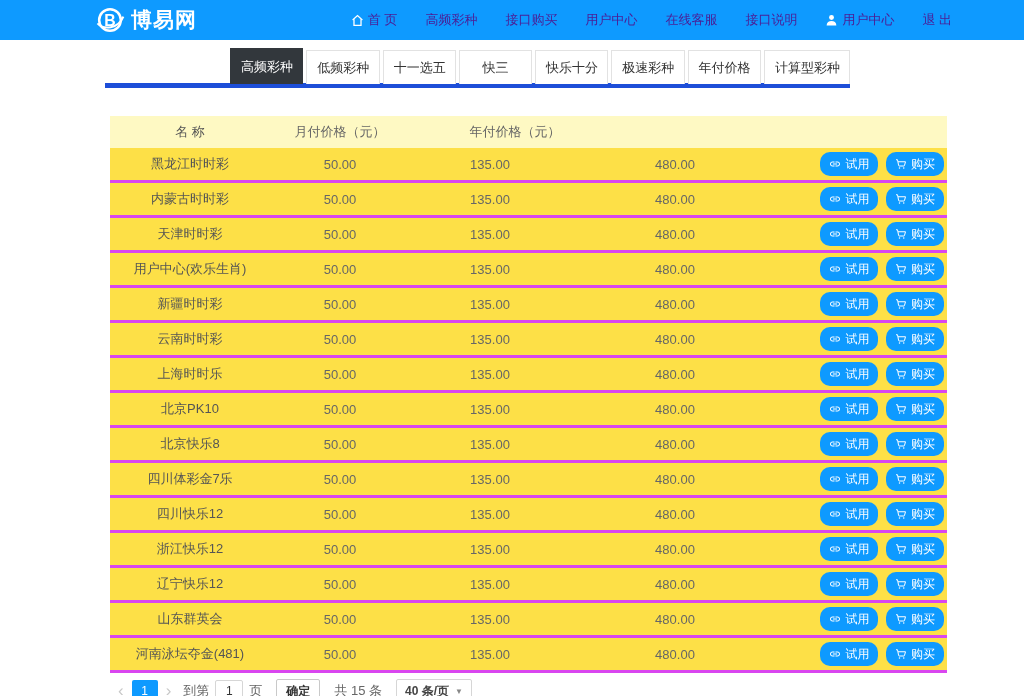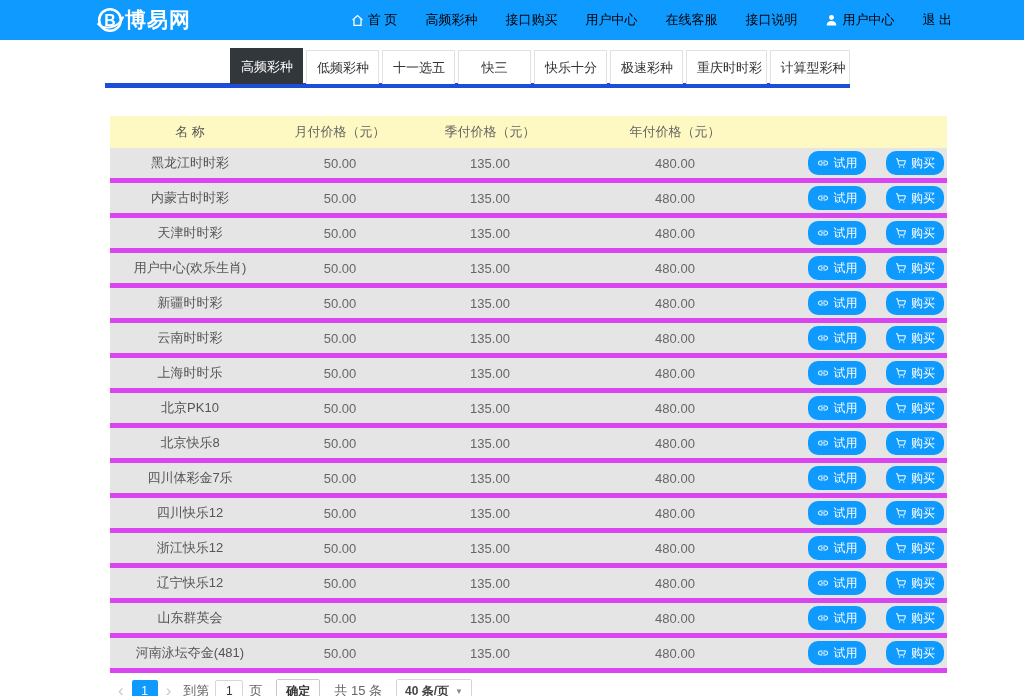--- a/index.html
+++ b/index.html
@@ -11,24 +11,24 @@
     -webkit-font-smoothing: antialiased;
   }
 
   
   .topbar {
     height: 40px; background: var(--primary, #0E9AFF);
     display: flex; align-items: center; justify-content: space-between;
   }
   .brand { display: flex; align-items: center; margin-left: 95px; color: #fff; }
   .brand svg { display: block; }
-  .brand-name { font-size: 21px; font-weight: bold; letter-spacing: 1px; }
+  .brand-name { font-size: 21px; font-weight: bold; letter-spacing: 1px; margin-left: 6px; }
   .nav { display: flex; align-items: center; margin-right: 58px; }
   .nav-item {
-    color: #000000; font-size: 13px; padding: 0 14px; height: 40px;
+    color: #4c1d95; font-size: 13px; padding: 0 14px; height: 40px;
     display: flex; align-items: center; cursor: pointer; white-space: nowrap;
   }
   .nav-item svg { margin-right: 4px; }
 
   
   .tabs-strip {
     margin: 8px 0 0 105px; width: 745px;
     border-bottom: 5px solid #1d4ed8;
     display: flex; align-items: flex-end; gap: 3px;
     padding-left: 125px;
@@ -45,36 +45,36 @@
   }
 
   
   .table { margin: 28px 0 0 110px; width: 837px; }
   .thead {
     display: flex; background: #fef9c3; height: 32px; align-items: center;
     color: #666; font-size: 13px;
   }
   .trow {
     display: flex; height: 35px; align-items: center;
-    border-bottom: 5px solid #d946ef; background: #e5e5e5;
+    border-bottom: 3px solid #d946ef; background: #fde047;
     color: #666; font-size: 13px;
   }
   .cell { text-align: center; }
   .c-name    { width: 160px; color: #555; }
   .c-month   { width: 140px; }
   .c-quarter { width: 160px; }
   .c-year    { width: 210px; }
   .c-actions { width: 167px; text-align: right; padding-right: 3px; white-space: nowrap; }
   .btn {
     display: inline-flex; align-items: center; gap: 4px;
     background: var(--primary, #0E9AFF); color: #fff; border: none; border-radius: 10px;
     font-size: 12px; padding: 0 9px; height: 24px; cursor: pointer;
     font-family: inherit; vertical-align: middle;
   }
-  .btn + .btn { margin-left: 16px; font-family: Liberation Serif, serif; }
+  .btn + .btn { margin-left: 4px; font-family: Liberation Serif, serif; }
   .btn svg { display: block; }
 
   
   .pagebar {
     margin: 6px 0 0 112px; display: flex; align-items: center;
     font-size: 13px; color: #666;
   }
   .pg-arrow { color: #c8c8c8; font-size: 17px; line-height: 22px; padding: 0 6px; cursor: pointer; }
   .pg-num {
     min-width: 26px; height: 22px; line-height: 22px; text-align: center;
@@ -183,33 +183,32 @@
 
     <div class="tab">
       <span>快乐十分</span>
     </div>
 
     <div class="tab">
       <span>极速彩种</span>
     </div>
 
     <div class="tab">
-      <span>重庆时时彩</span>
+      <span>年付价格</span>
     </div>
 
     <div class="tab">
       <span>计算型彩种</span>
     </div>
   </div>
 
 <div class="table">
   <div class="thead">
     <div class="cell c-name">名 称</div>
     <div class="cell c-month">月付价格（元）</div>
-    <div class="cell c-quarter">季付价格（元）</div>
     <div class="cell c-year">年付价格（元）</div>
     <div class="cell c-actions"></div>
   </div>
   <div>
 
       <div class="trow">
         <div class="cell c-name">黑龙江时时彩</div>
         <div class="cell c-month">50.00</div>
         <div class="cell c-quarter">135.00</div>
         <div class="cell c-year">480.00</div>

